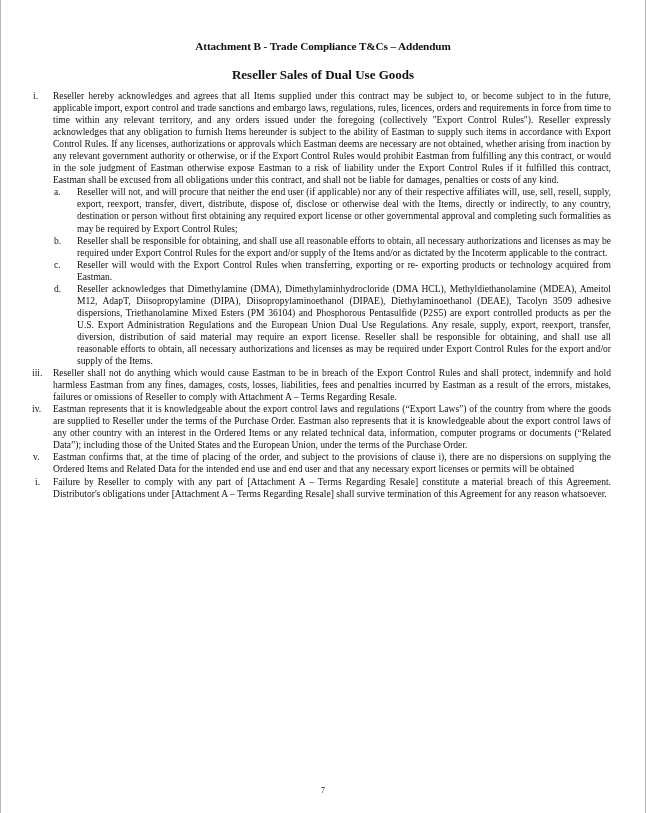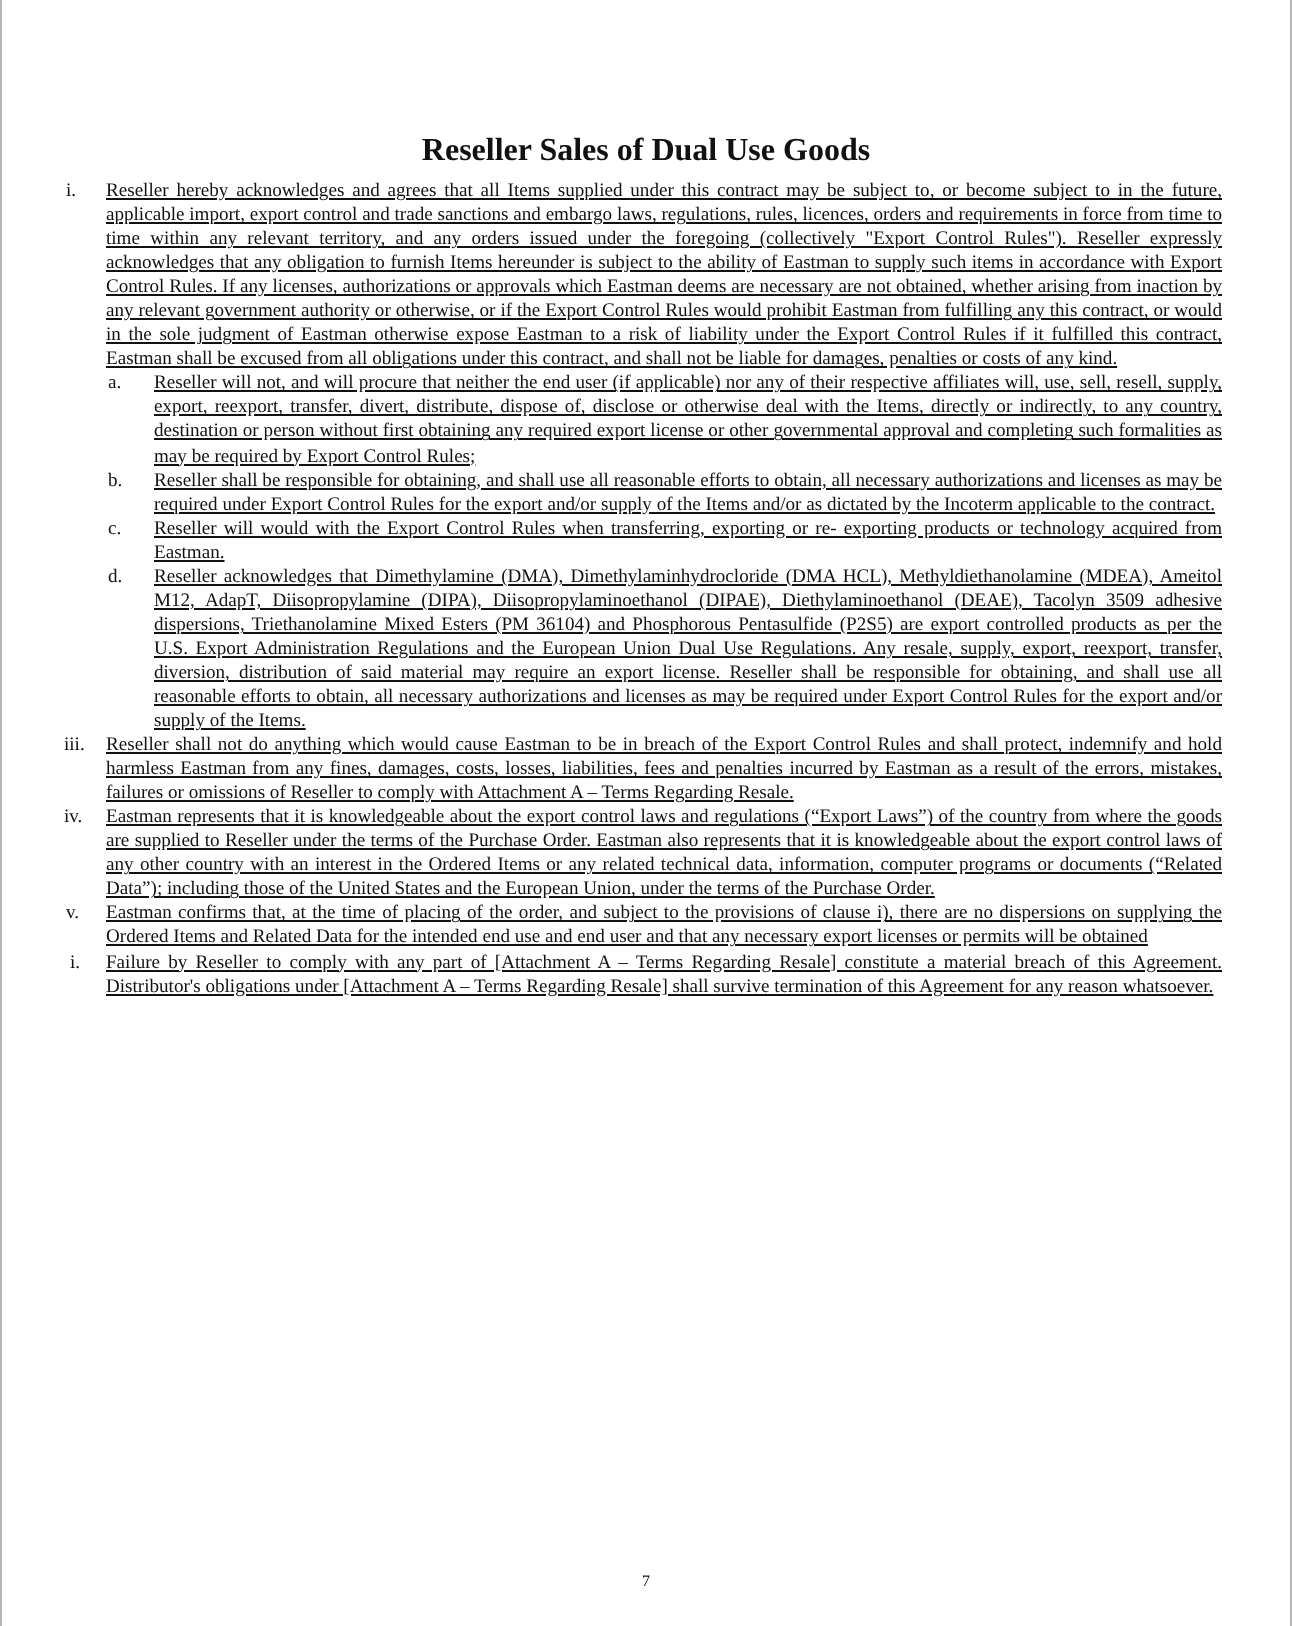--- a/index.html
+++ b/index.html
@@ -10,41 +10,42 @@
     background: #fff;
     font-family: "Liberation Serif", "DejaVu Serif", serif;
     color: #111;
   }
   .title {
     position: absolute; top: 40px; left: 0; width: 644px; text-align: center;
     font-weight: bold; font-size: 11.2px; letter-spacing: -0.1px;
   }
   .subtitle {
     position: absolute; top: 67px; left: 0; width: 644px; text-align: center;
-    font-weight: bold; font-size: 16px;
+    font-weight: bold; font-size: 13px;
   }
   .body {
     position: absolute; top: 90px; left: 32px; width: 578px;
     font-size: 9.55px; line-height: 12.05px;
   }
   .item { position: relative; padding-left: 20px; text-align: justify; }
   .item .num { position: absolute; left: 0; top: 0; width: 18px; text-align: left; }
   .item.roman-iii .num, .item.roman-iv .num { left: -1px; }
   .sub { position: relative; padding-left: 24px; margin-left: 20px; text-align: justify; }
   .sub .num { position: absolute; left: 1px; top: 0; }
-  .txt { display: block; text-decoration: underline; }
+  .txt { display: block; }
   .page-number {
     position: absolute; top: 786px; left: 0; width: 644px; text-align: center;
     font-size: 8px;
   }
 </style>
 </head>
 <body>
 
 <div class="page">
+  <div class="title">Attachment B  - Trade Compliance T&amp;Cs – Addendum</div>
   <div class="subtitle">Reseller Sales of Dual Use Goods</div>
 
   <div class="body">
     <div class="item">
       <span class="num">i.</span>
       <span class="txt">Reseller hereby acknowledges and agrees that all Items supplied under this contract may be subject to, or become subject to in the future, applicable import, export control and trade sanctions and embargo laws, regulations, rules, licences, orders and requirements in force from time to time within any relevant territory, and any orders issued under the foregoing (collectively "Export Control Rules"). Reseller expressly acknowledges that any obligation to furnish Items hereunder is subject to the ability of Eastman to supply such items in accordance with Export Control Rules. If any licenses, authorizations or approvals which Eastman deems are necessary are not obtained, whether arising from inaction by any relevant government authority or otherwise, or if the Export Control Rules would prohibit Eastman from fulfilling any this contract, or would in the sole judgment of Eastman otherwise expose Eastman to a risk of liability under the Export Control Rules if it fulfilled this contract, Eastman shall be excused from all obligations under this contract, and shall not be liable for damages, penalties or costs of any kind.</span>
     </div>
 
     <div class="sub">
       <span class="num">a.</span>

